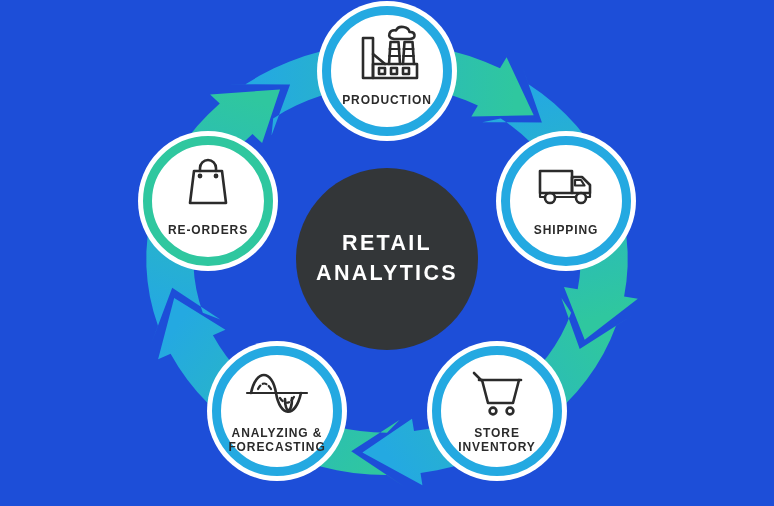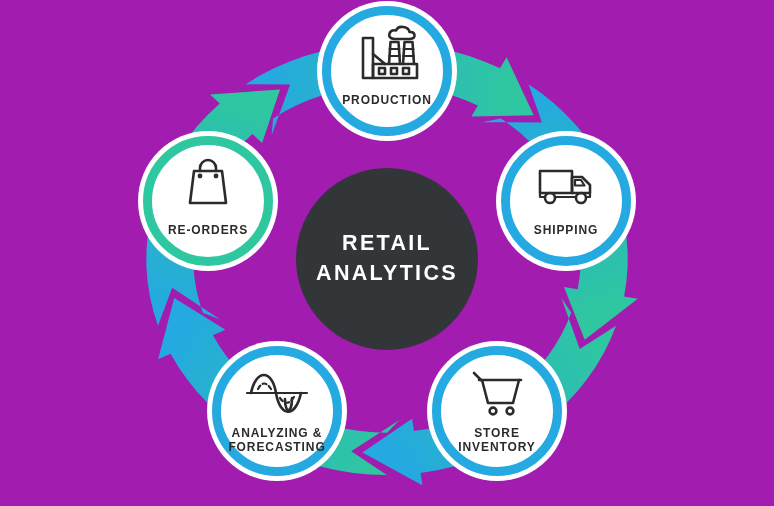--- a/index.html
+++ b/index.html
@@ -1,16 +1,16 @@
 <!DOCTYPE html>
 <html><head>
 <meta charset="utf-8">
 <style>
   html,body{margin:0;padding:0;background:#ffffff;}
-  .stage{width:774px;height:506px;position:relative;background:#a21caf;overflow:hidden;}
+  .stage{width:774px;height:506px;position:relative;background:#1d4ed8;overflow:hidden;}
   svg{display:block;}
   text{font-family:"Liberation Sans", sans-serif;}
   .node-label{font-size:12px;font-weight:700;letter-spacing:.9px;text-anchor:middle;}
   .center-label{font-size:21.5px;font-weight:700;letter-spacing:2.3px;text-anchor:middle;}
   .halo{fill:#ffffff;}
   .ring{fill:#ffffff;stroke-width:9;}
   .icon{fill:none;stroke-width:2.6;stroke-linecap:round;stroke-linejoin:round;}
   .icon .dash{stroke-dasharray:4 3;stroke-width:2.2;}
   .icon .thin{stroke-width:2.2;}
 </style>

